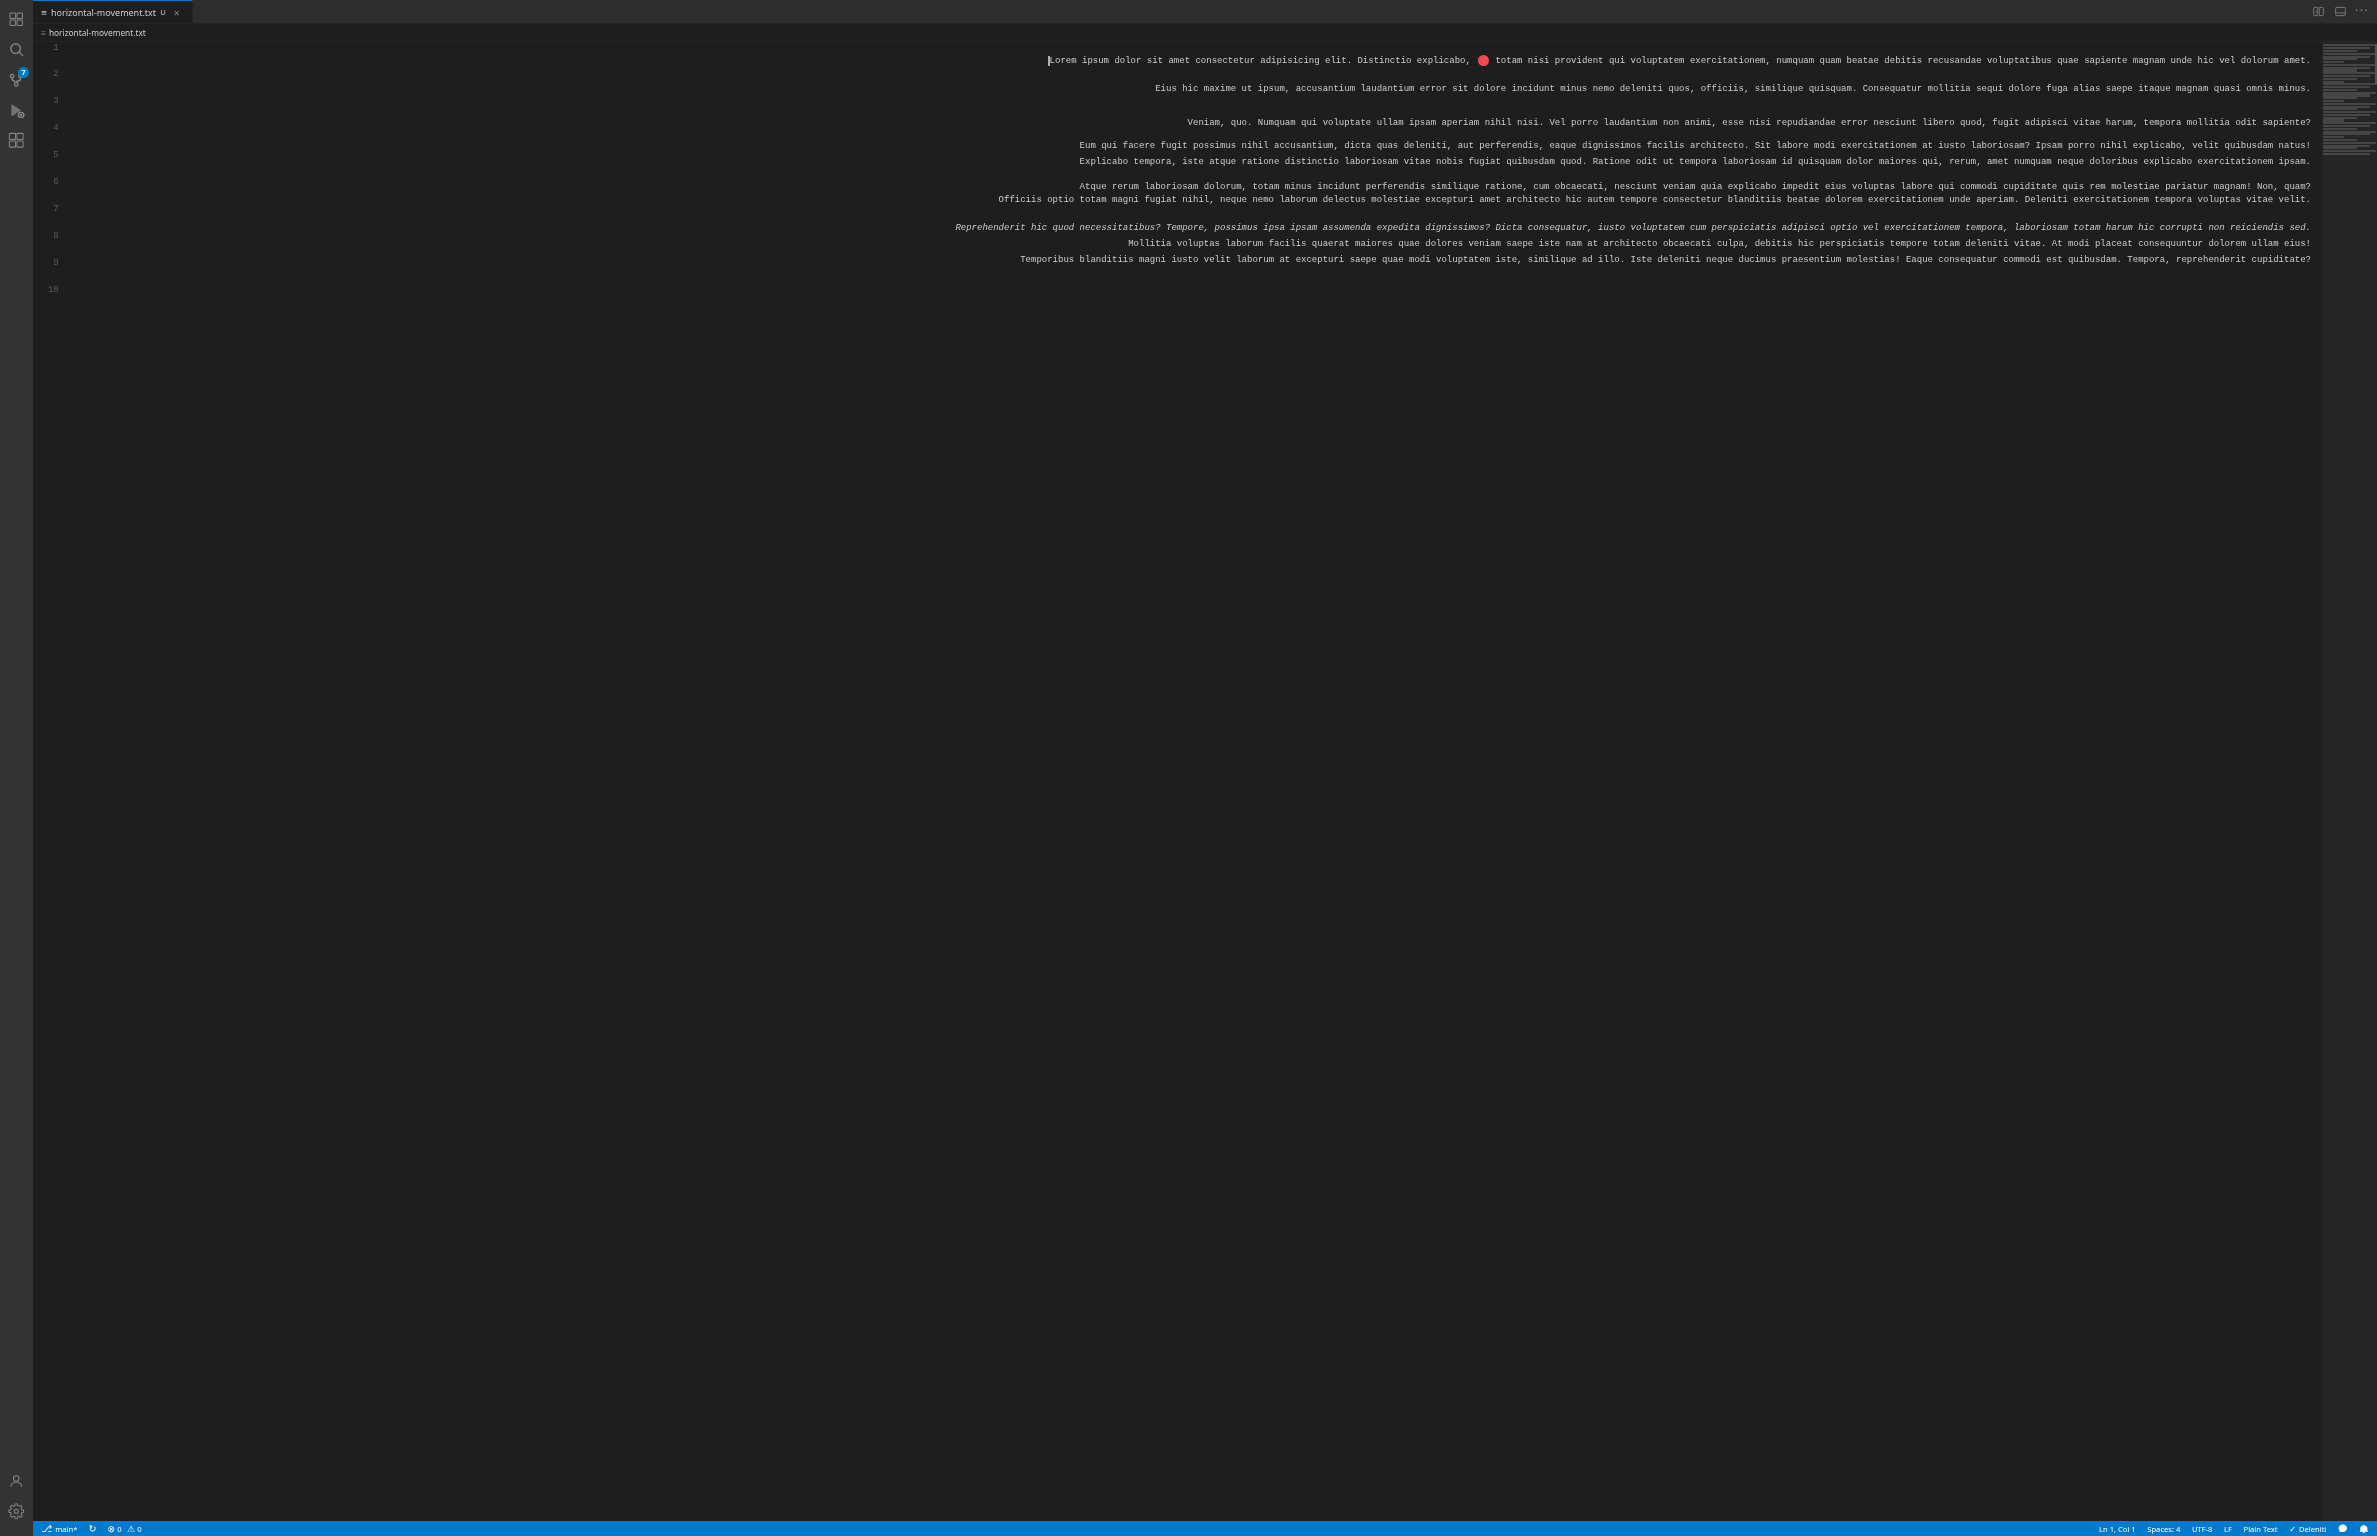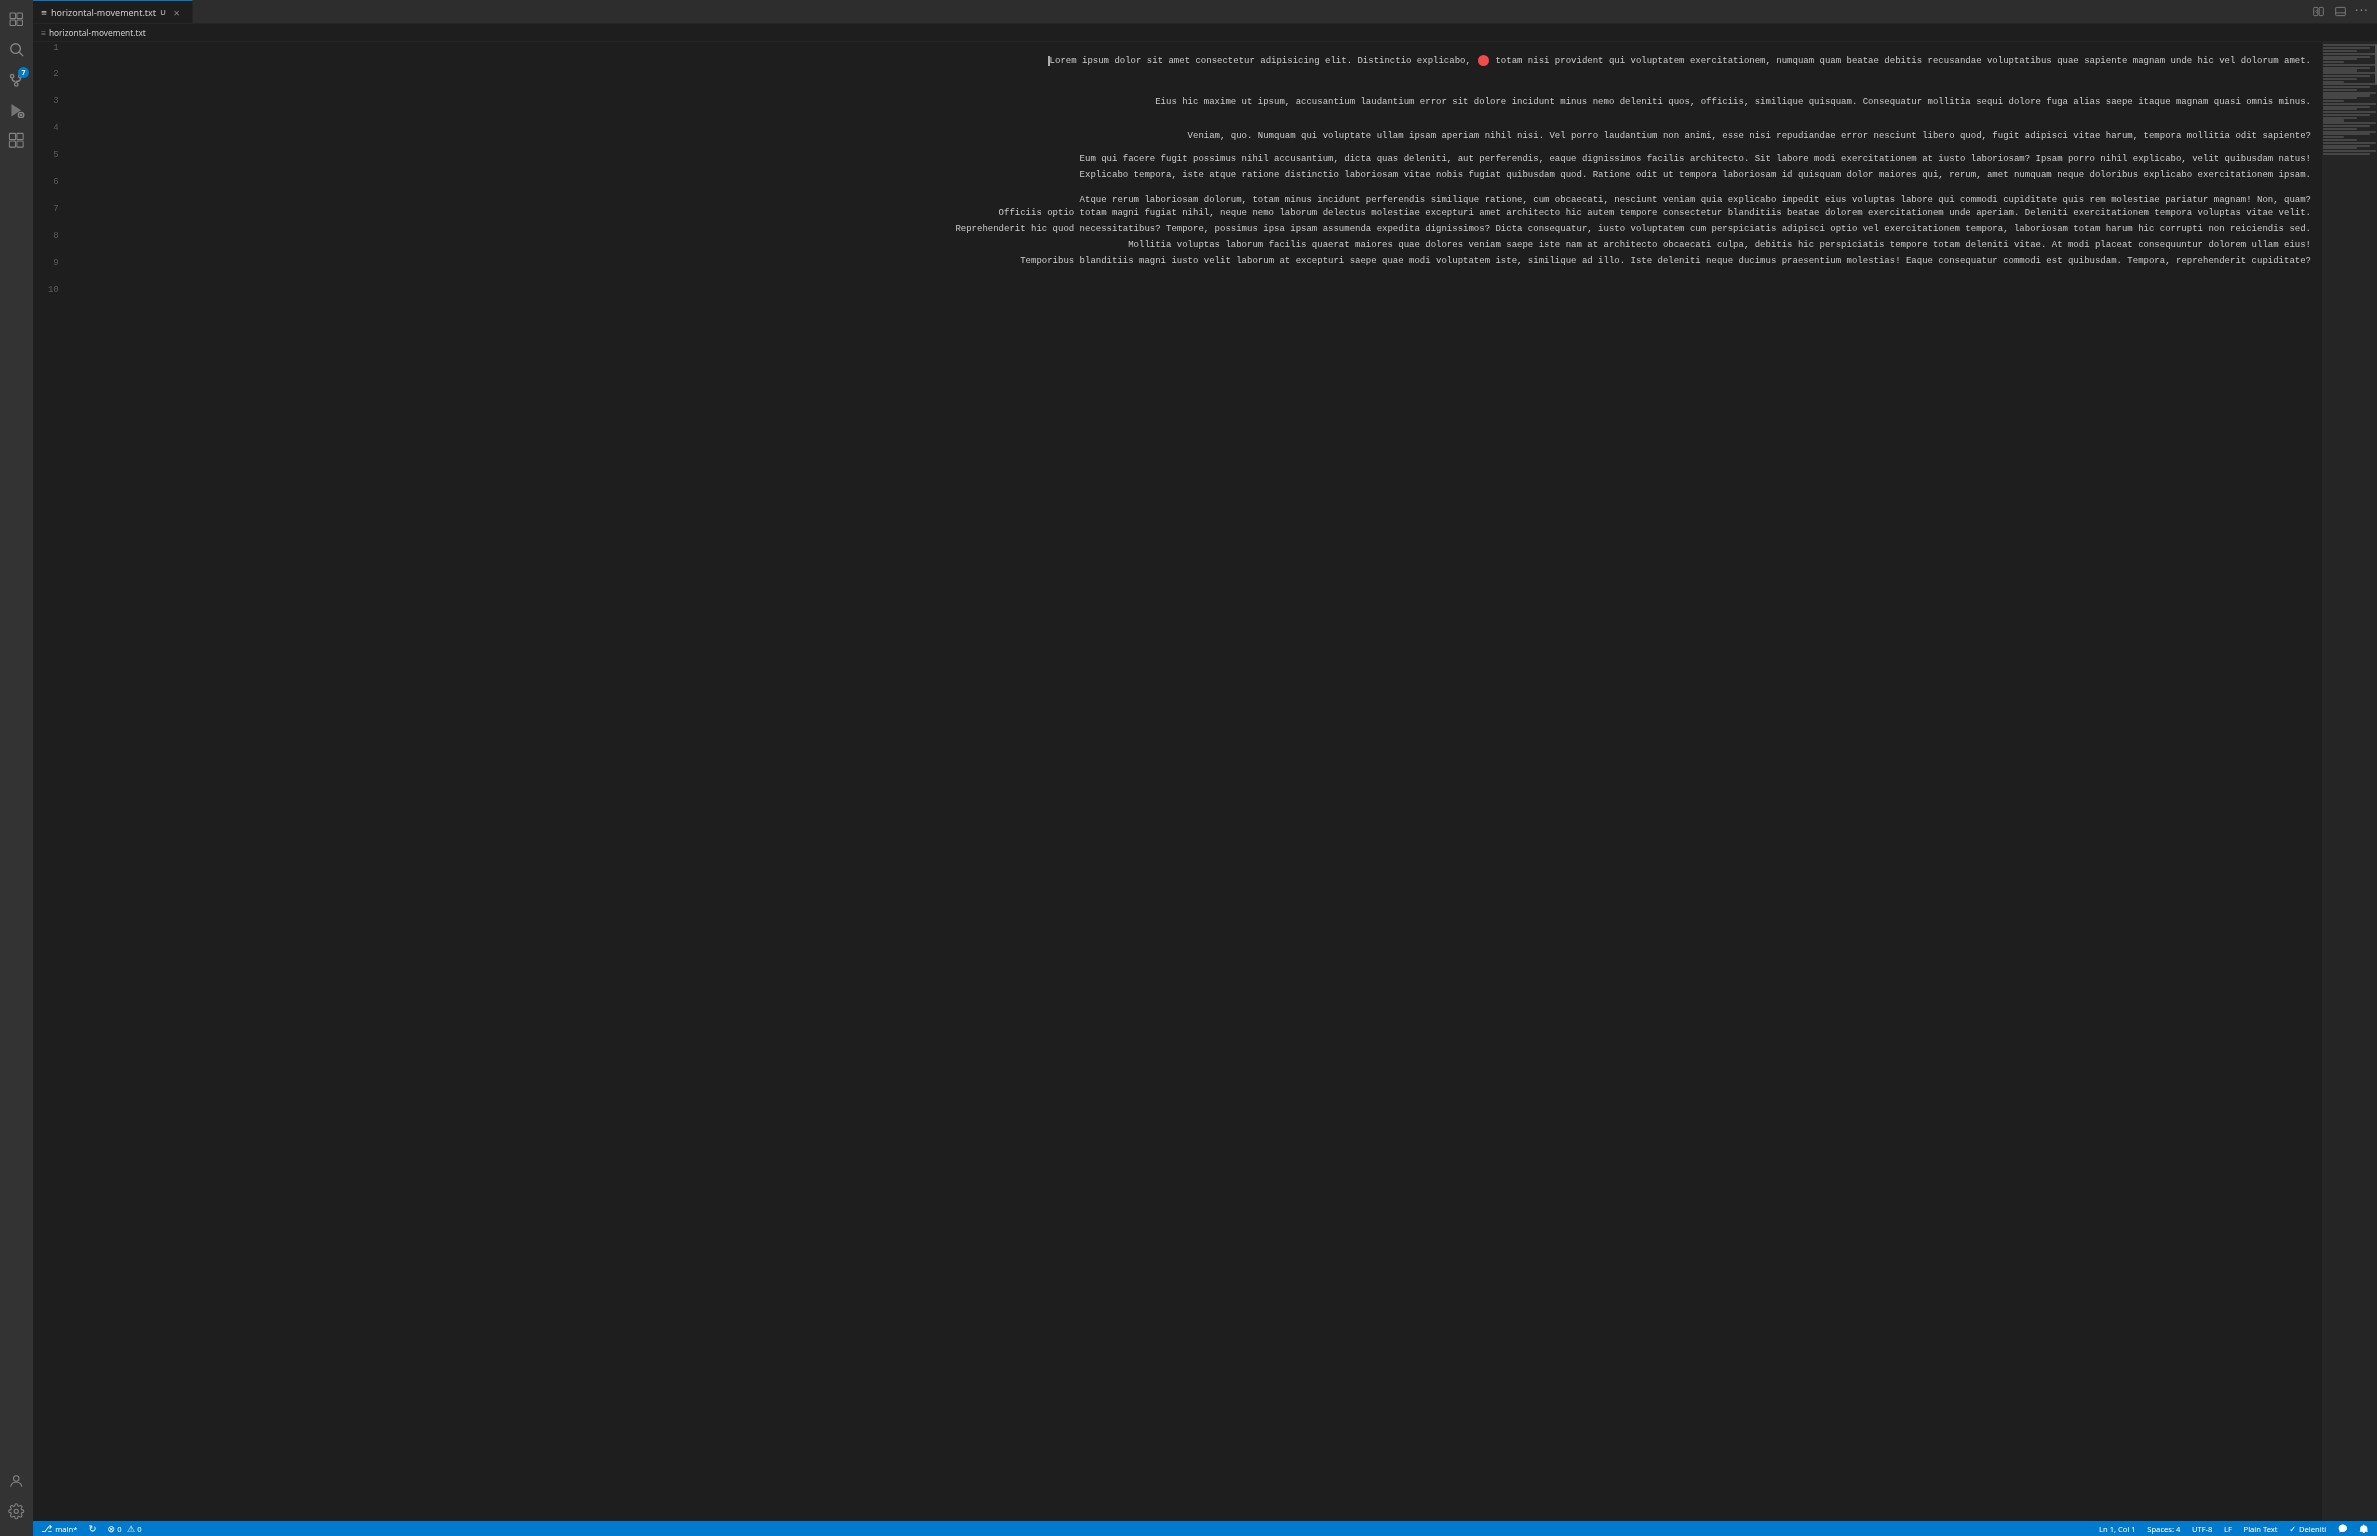--- a/index.html
+++ b/index.html
@@ -411,27 +411,27 @@
           <div class="line-number" style="margin-top:13.4px;">7</div>
           <div class="line-number" style="margin-top:13.4px;">8</div>
           <div class="line-number" style="margin-top:13.4px;">9</div>
           <div class="line-number" style="margin-top:13.4px;">10</div>
         </div>
         <div class="code-lines">
 
           <div class="code-line cursor-line" style="line-height:1.5;">
             <span style="display:inline-block;width:1.4px;height:1.1em;background:#aeafad;vertical-align:text-bottom;"></span>Lorem ipsum dolor sit amet consectetur adipisicing elit. Distinctio explicabo, <span style="display:inline-block;width:11px;height:11px;background:#f14c4c;border-radius:50%;vertical-align:middle;margin:0 1.4px;"></span> totam nisi provident qui voluptatem exercitationem, numquam quam beatae debitis recusandae voluptatibus quae sapiente magnam unde hic vel dolorum amet.
           </div>
-          <div class="code-line" style="line-height:1.5; margin-top:14px;">Eius hic maxime ut ipsum, accusantium laudantium error sit dolore incidunt minus nemo deleniti quos, officiis, similique quisquam. Consequatur mollitia sequi dolore fuga alias saepe itaque magnam quasi omnis minus.</div>
+          <div class="code-line" style="line-height:1.5; margin-top:1px;">Eius hic maxime ut ipsum, accusantium laudantium error sit dolore incidunt minus nemo deleniti quos, officiis, similique quisquam. Consequatur mollitia sequi dolore fuga alias saepe itaque magnam quasi omnis minus.</div>
           <div class="code-line" style="line-height:1.5; margin-top:20px;">Veniam, quo. Numquam qui voluptate ullam ipsam aperiam nihil nisi. Vel porro laudantium non animi, esse nisi repudiandae error nesciunt libero quod, fugit adipisci vitae harum, tempora mollitia odit sapiente?</div>
           <div class="code-line" style="line-height:1.5; margin-top:10px;">Eum qui facere fugit possimus nihil accusantium, dicta quas deleniti, aut perferendis, eaque dignissimos facilis architecto. Sit labore modi exercitationem at iusto laboriosam? Ipsam porro nihil explicabo, velit quibusdam natus!</div>
           <div class="code-line" style="line-height:1.5; margin-top:2.8px;">Explicabo tempora, iste atque ratione distinctio laboriosam vitae nobis fugiat quibusdam quod. Ratione odit ut tempora laboriosam id quisquam dolor maiores qui, rerum, amet numquam neque doloribus explicabo exercitationem ipsam.</div>
           <div class="code-line" style="line-height:1.5; margin-top:11px;">Atque rerum laboriosam dolorum, totam minus incidunt perferendis similique ratione, cum obcaecati, nesciunt veniam quia explicabo impedit eius voluptas labore qui commodi cupiditate quis rem molestiae pariatur magnam! Non, quam?</div>
           <div class="code-line" style="line-height:1.5; margin-top:0;">Officiis optio totam magni fugiat nihil, neque nemo laborum delectus molestiae excepturi amet architecto hic autem tempore consectetur blanditiis beatae dolorem exercitationem unde aperiam. Deleniti exercitationem tempora voluptas vitae velit.</div>
-          <div class="code-line" style="line-height:1.5; margin-top:2px;">Reprehenderit hic quod necessitatibus? Tempore, possimus ipsa ipsam assumenda expedita dignissimos? Dicta consequatur, iusto voluptatem cum perspiciatis adipisci optio vel exercitationem tempora, laboriosam totam harum hic corrupti non reiciendis sed.</div>
+          <div class="code-line" style="line-height:1.5; margin-top:14px;font-style:italic;">Reprehenderit hic quod necessitatibus? Tempore, possimus ipsa ipsam assumenda expedita dignissimos? Dicta consequatur, iusto voluptatem cum perspiciatis adipisci optio vel exercitationem tempora, laboriosam totam harum hic corrupti non reiciendis sed.</div>
           <div class="code-line" style="line-height:1.5; margin-top:2.8px;">Mollitia voluptas laborum facilis quaerat maiores quae dolores veniam saepe iste nam at architecto obcaecati culpa, debitis hic perspiciatis tempore totam deleniti vitae. At modi placeat consequuntur dolorem ullam eius!</div>
           <div class="code-line" style="line-height:1.5; margin-top:2.8px;">Temporibus blanditiis magni iusto velit laborum at excepturi saepe quae modi voluptatem iste, similique ad illo. Iste deleniti neque ducimus praesentium molestias! Eaque consequatur commodi est quibusdam. Tempora, reprehenderit cupiditate?</div>
         </div>
       </div>
     </div>
 
     <div class="minimap-wrapper">
       <div class="minimap-lines">
         <div class="minimap-line full"></div>
         <div class="minimap-line long"></div>

